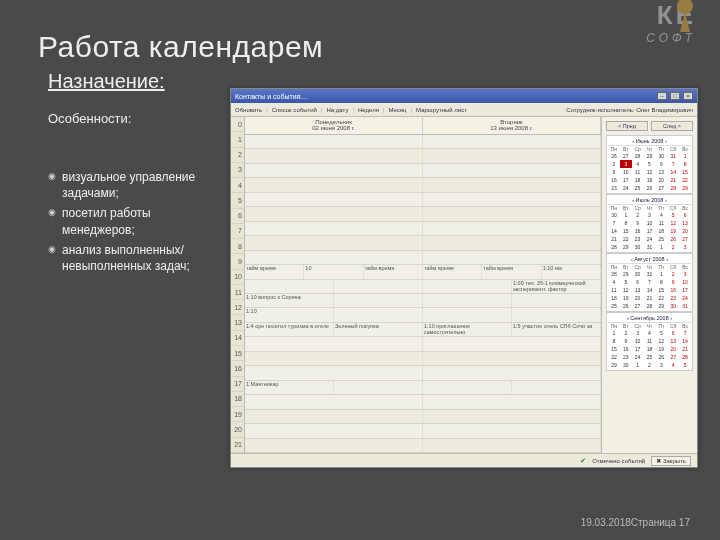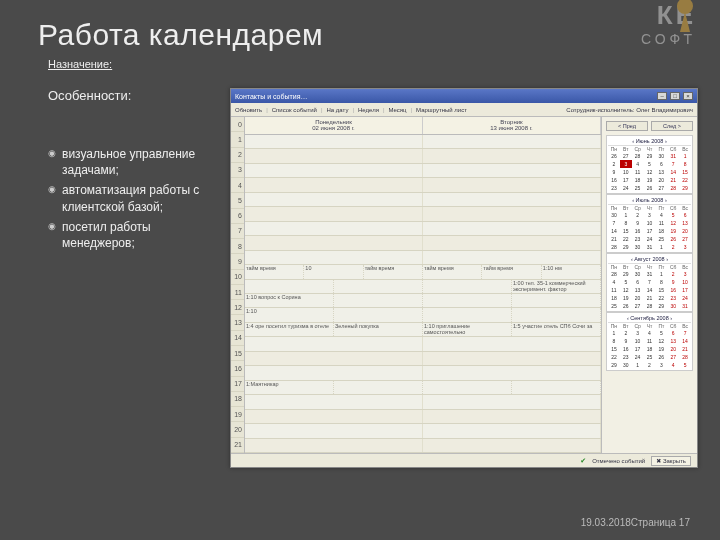--- a/index.html
+++ b/index.html
@@ -7,37 +7,37 @@
     width: 720px; height: 540px;
     font-family: Arial, sans-serif;
     background: #4a4a4a;
     color: #eee;
     position: relative;
     overflow: hidden;
   }
   .slide { width: 100%; height: 100%; padding: 18px 30px 10px 48px; }
   h1 {
     font-size: 30px; font-weight: 400; color: #eee;
-    margin: 0 0 6px -10px; letter-spacing: .5px;
-  }
-  .purpose { font-size: 11px; color: #eee; margin-bottom: 12px; }
+    margin: 12px 0 6px -10px; letter-spacing: .5px;
+  }
+  .purpose { font-size: 20px; color: #eee; margin-bottom: 12px; }
   .purpose-text { color: #b8bfe0; font-size: 14px; margin-bottom: 10px; }
   .features-title { font-size: 13px; margin: 18px 0 6px; }
   ul.features { list-style: none; font-size: 12px; line-height: 1.35; width: 170px; margin-top: 43px; }
   ul.features li { position: relative; padding-left: 14px; margin-bottom: 4px; }
   ul.features li::before {
     content: "◉"; position: absolute; left: 0; top: 1px;
     font-size: 9px; color: #ccc;
   }
   .logo {
     position: absolute; right: 24px; top: 0;
     color: #ccc; text-align: right; opacity: .55;
   }
   .logo .brand { font-size: 26px; font-weight: 700; letter-spacing: 3px; }
-  .logo .sub { font-size: 14px; letter-spacing: 4px; }
+  .logo .sub { font-size: 12px; letter-spacing: 4px; font-style: italic; }
   .logo svg { position: absolute; right: -2px; top: -2px; }
   .footer {
     position: absolute; bottom: 12px; left: 60px; right: 30px;
     display: flex; justify-content: flex-end;
     font-size: 10px; color: #bbb;
   }
 
   
   .app {
     position: absolute; left: 230px; top: 88px;
@@ -130,22 +130,22 @@
 </style>
 </head>
 <body>
 
 <div class="slide">
   <h1>Работа календарем</h1>
   <div class="purpose"><u>Назначение:</u></div>
   <div class="features-title">Особенности:</div>
   <ul class="features">
     <li>визуальное управление задачами;</li>
-    <li>автоматизация работы с клиентской базой;</li>
     <li>посетил работы менеджеров;</li>
+    <li>анализ выполненных/ невыполненных задач;</li>
   </ul>
 </div>
 
 <div class="logo">
   <svg width="26" height="34">
     <ellipse cx="13" cy="8" rx="8" ry="8" fill="#d9a63a"></ellipse>
     <path d="M13 14 L8 34 L18 34 Z" fill="#d9a63a"></path>
   </svg>
   <div class="brand">КЕ</div>
   <div class="sub">СОФТ</div>

